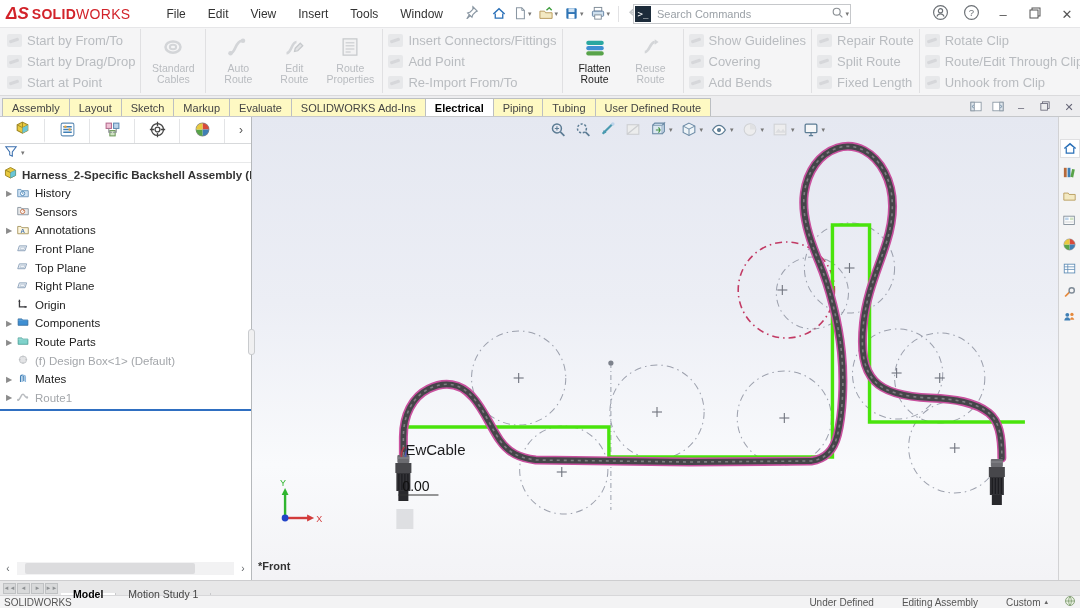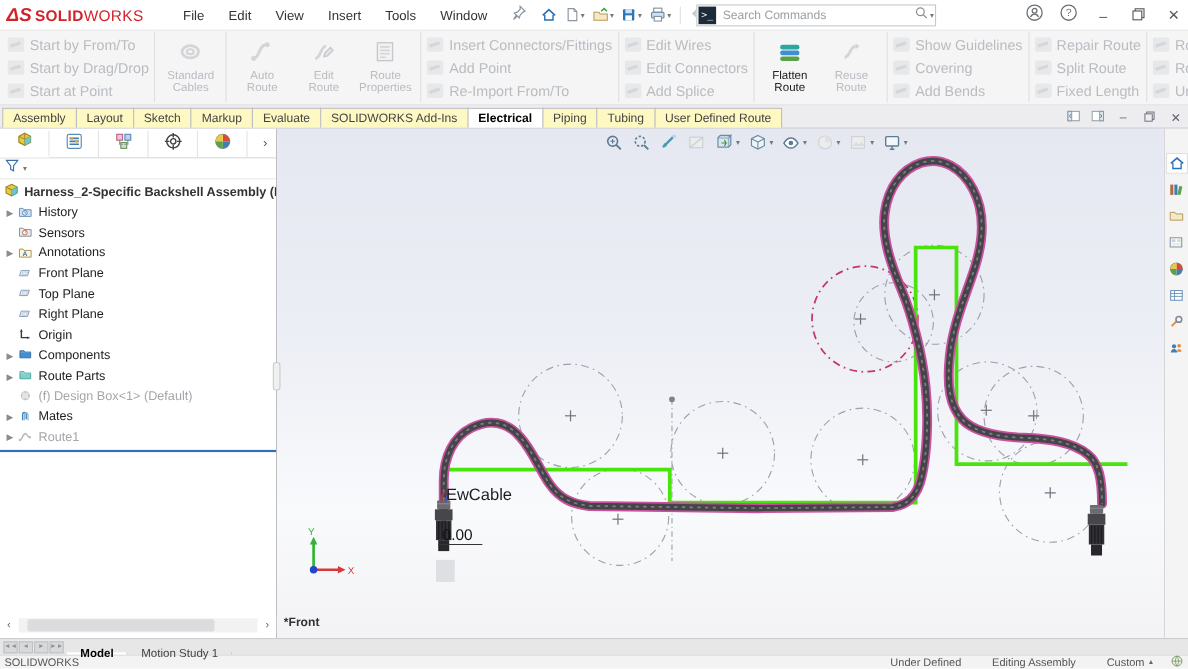--- a/index.html
+++ b/index.html
@@ -304,34 +304,20 @@
       </div>
       <div class="sbtn">
         <span class="gico"></span>
         <span class="lbl">Add Point</span>
       </div>
       <div class="sbtn">
         <span class="gico"></span>
         <span class="lbl">Re-Import From/To</span>
       </div>
     </div>
-    <div class="rcol">
-      <div class="sbtn">
-        <span class="gico"></span>
-        <span class="lbl">Edit Wires</span>
-      </div>
-      <div class="sbtn">
-        <span class="gico"></span>
-        <span class="lbl">Edit Connectors</span>
-      </div>
-      <div class="sbtn">
-        <span class="gico"></span>
-        <span class="lbl">Add Splice</span>
-      </div>
-    </div>
     <div class="rcol lg">
       <div class="bbtn on">
         <span><svg width="22" height="20" viewBox="0 0 16 16">
             <rect x="1" y="3" width="14" height="3.4" rx="1.6" fill="#2aa7a0"></rect>
             <rect x="1" y="7.2" width="14" height="3.4" rx="1.6" fill="#3f8fd2"></rect>
             <rect x="1" y="11.4" width="14" height="3.4" rx="1.6" fill="#58a349"></rect>
           </svg></span>
         <span class="lbl">Flatten<br>Route</span>
       </div>
       <div class="bbtn">

